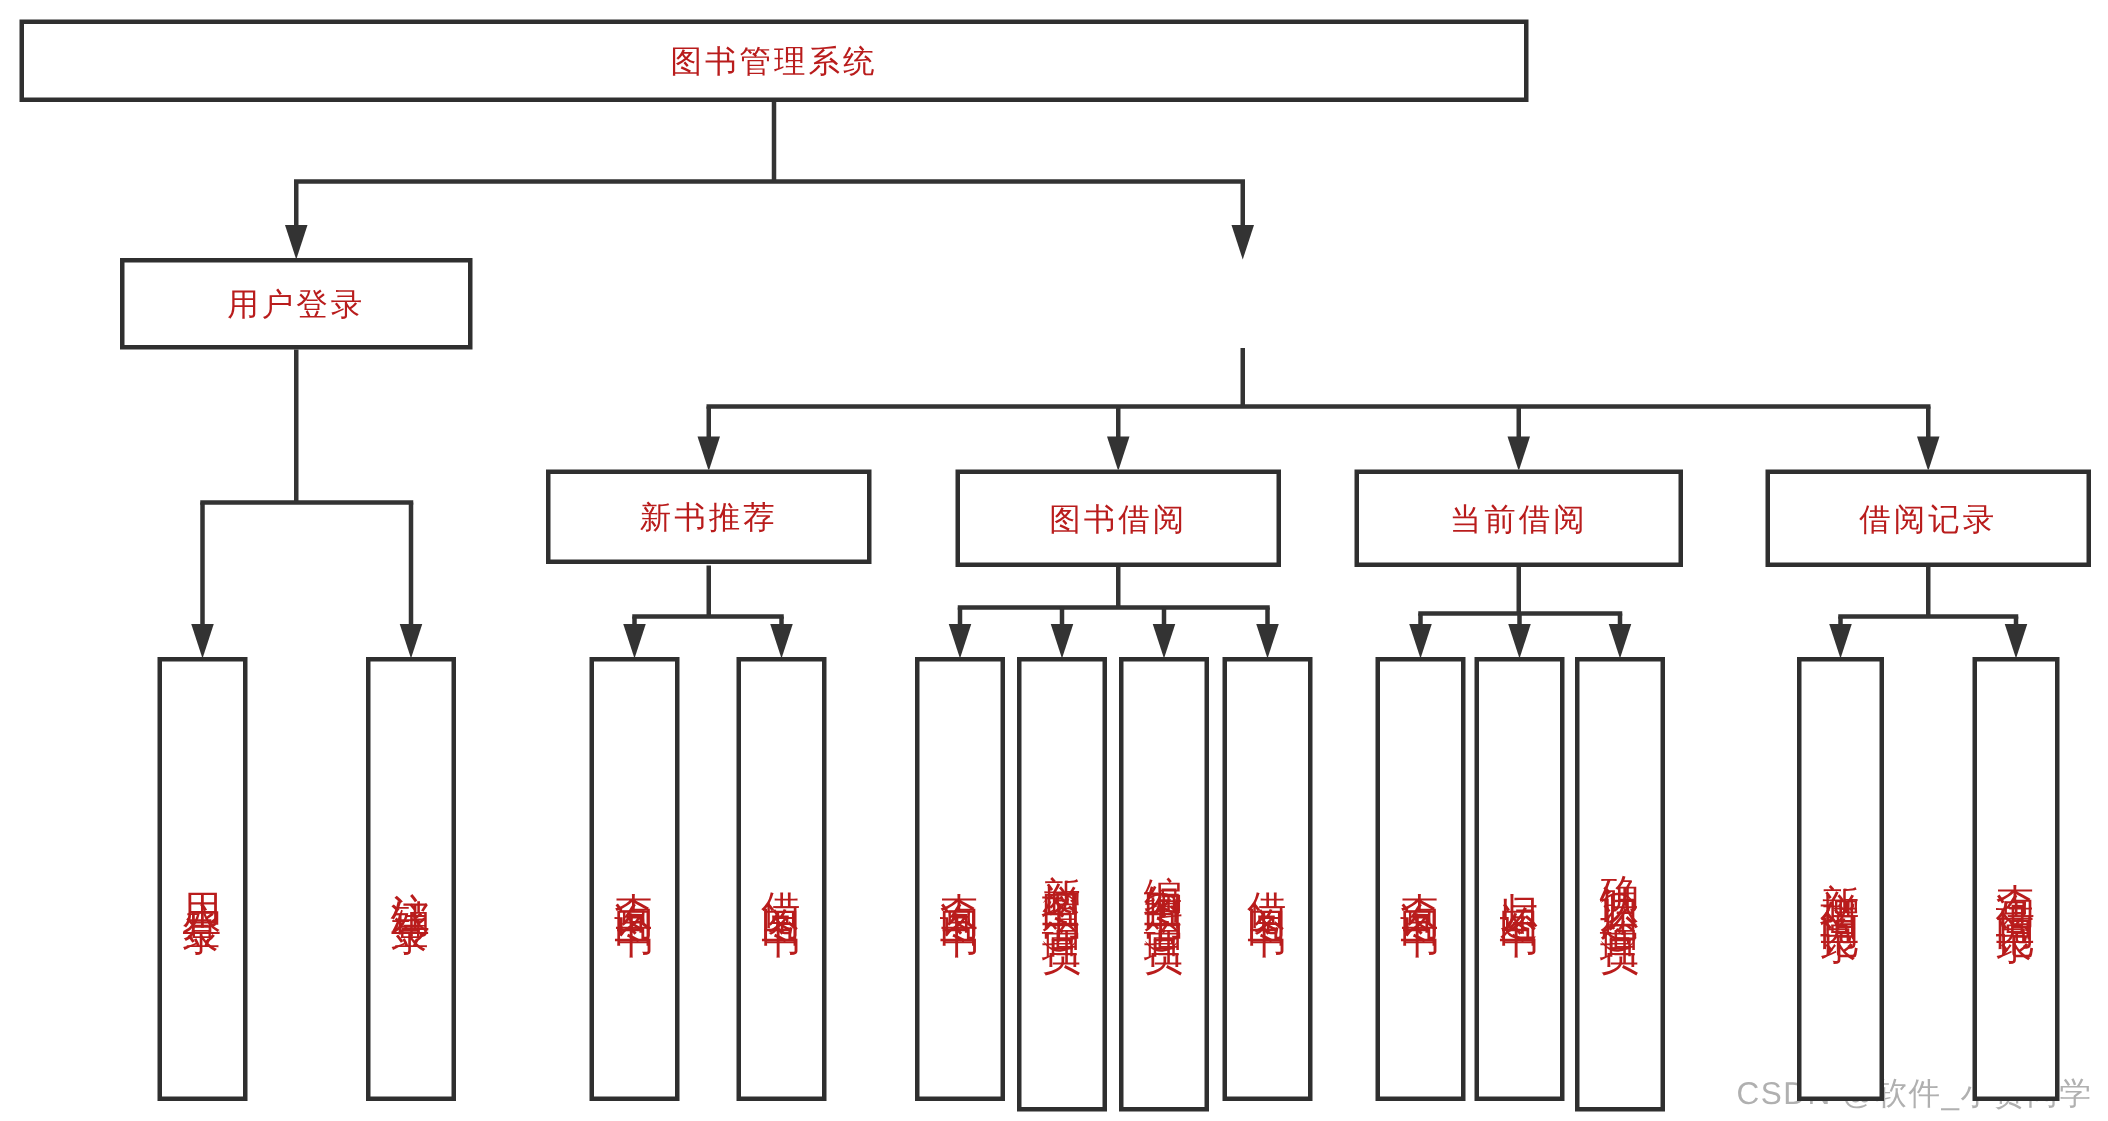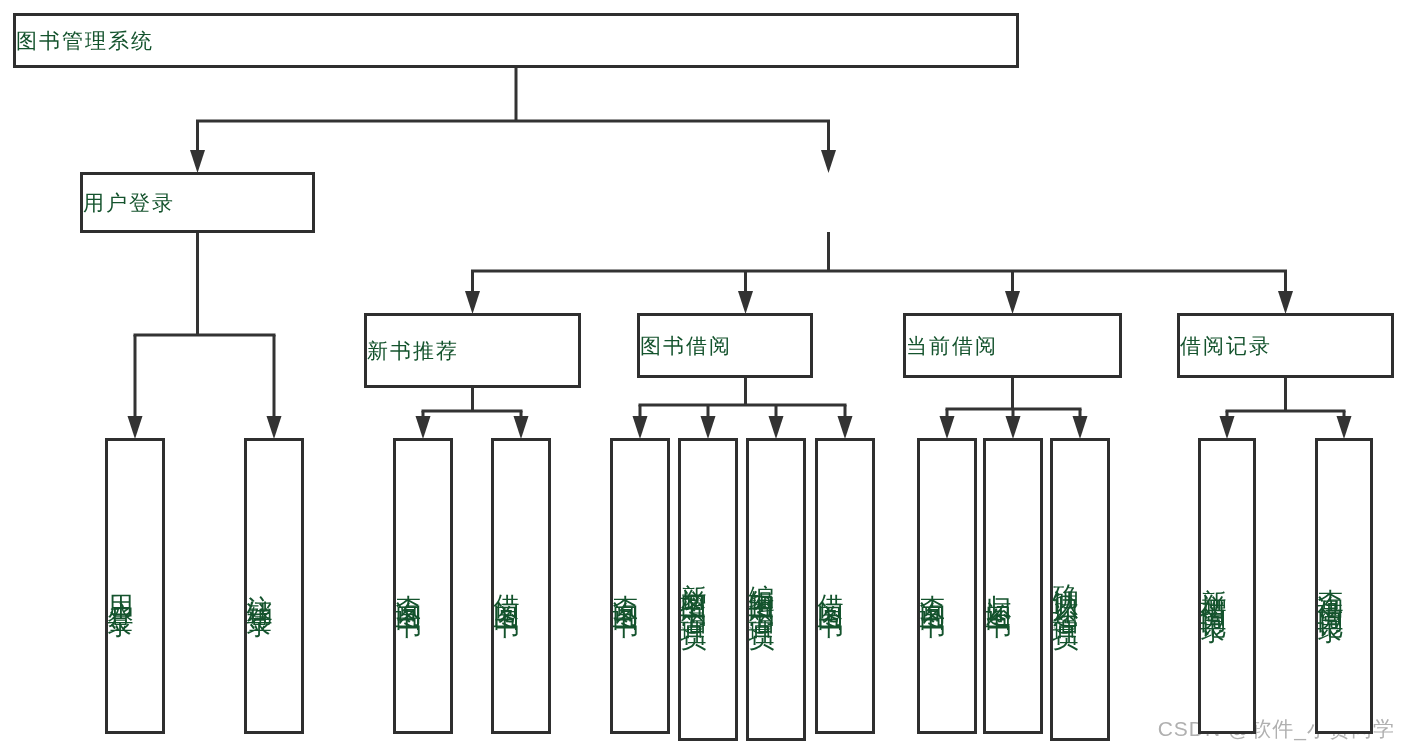--- a/index.html
+++ b/index.html
@@ -16,22 +16,22 @@
     left: 0; top: 0;
     width: 1405px; height: 747px;
   }
   .node {
     position: absolute;
     box-sizing: border-box;
     border: 3px solid #2f2f2f;
     background: #ffffff;
     display: flex;
     align-items: center;
-    justify-content: flex-start;
-    color: #14532d;
+    justify-content: center;
+    color: #b91c1c;
   }
   .node.h span {
     font-size: 21px;
     letter-spacing: 2px;
     white-space: nowrap;
   }
   .node.v span {
     writing-mode: vertical-rl;
     font-size: 26px;
     letter-spacing: 6px;
@@ -121,24 +121,24 @@
       </g>
     </svg>
 
   <div class="watermark">CSDN @软件_小贺同学</div>
 <div class="node h" style="left: 13px; top: 13px; width: 1006px; height: 55px;">
       <span>图书管理系统</span>
     </div>
     <div class="node h" style="left: 80px; top: 172px; width: 235px; height: 61px;">
       <span>用户登录</span>
     </div>
-    <div class="node h" style="left: 364px; top: 313px; width: 217px; height: 75px;">
+    <div class="node h" style="left: 364px; top: 313px; width: 217px; height: 63px;">
       <span>新书推荐</span>
     </div>
-    <div class="node h" style="left: 637px; top: 313px; width: 176px; height: 65px;">
+    <div class="node h" style="left: 637px; top: 313px; width: 217px; height: 65px;">
       <span>图书借阅</span>
     </div>
     <div class="node h" style="left: 1177px; top: 313px; width: 217px; height: 65px;">
       <span>借阅记录</span>
     </div>
     <div class="node h" style="left: 903px; top: 313px; width: 219px; height: 65px;">
       <span>当前借阅</span>
     </div>
     <div class="node v" style="left: 105px; top: 438px; width: 60px; height: 296px;">
       <span>用户登录</span>

